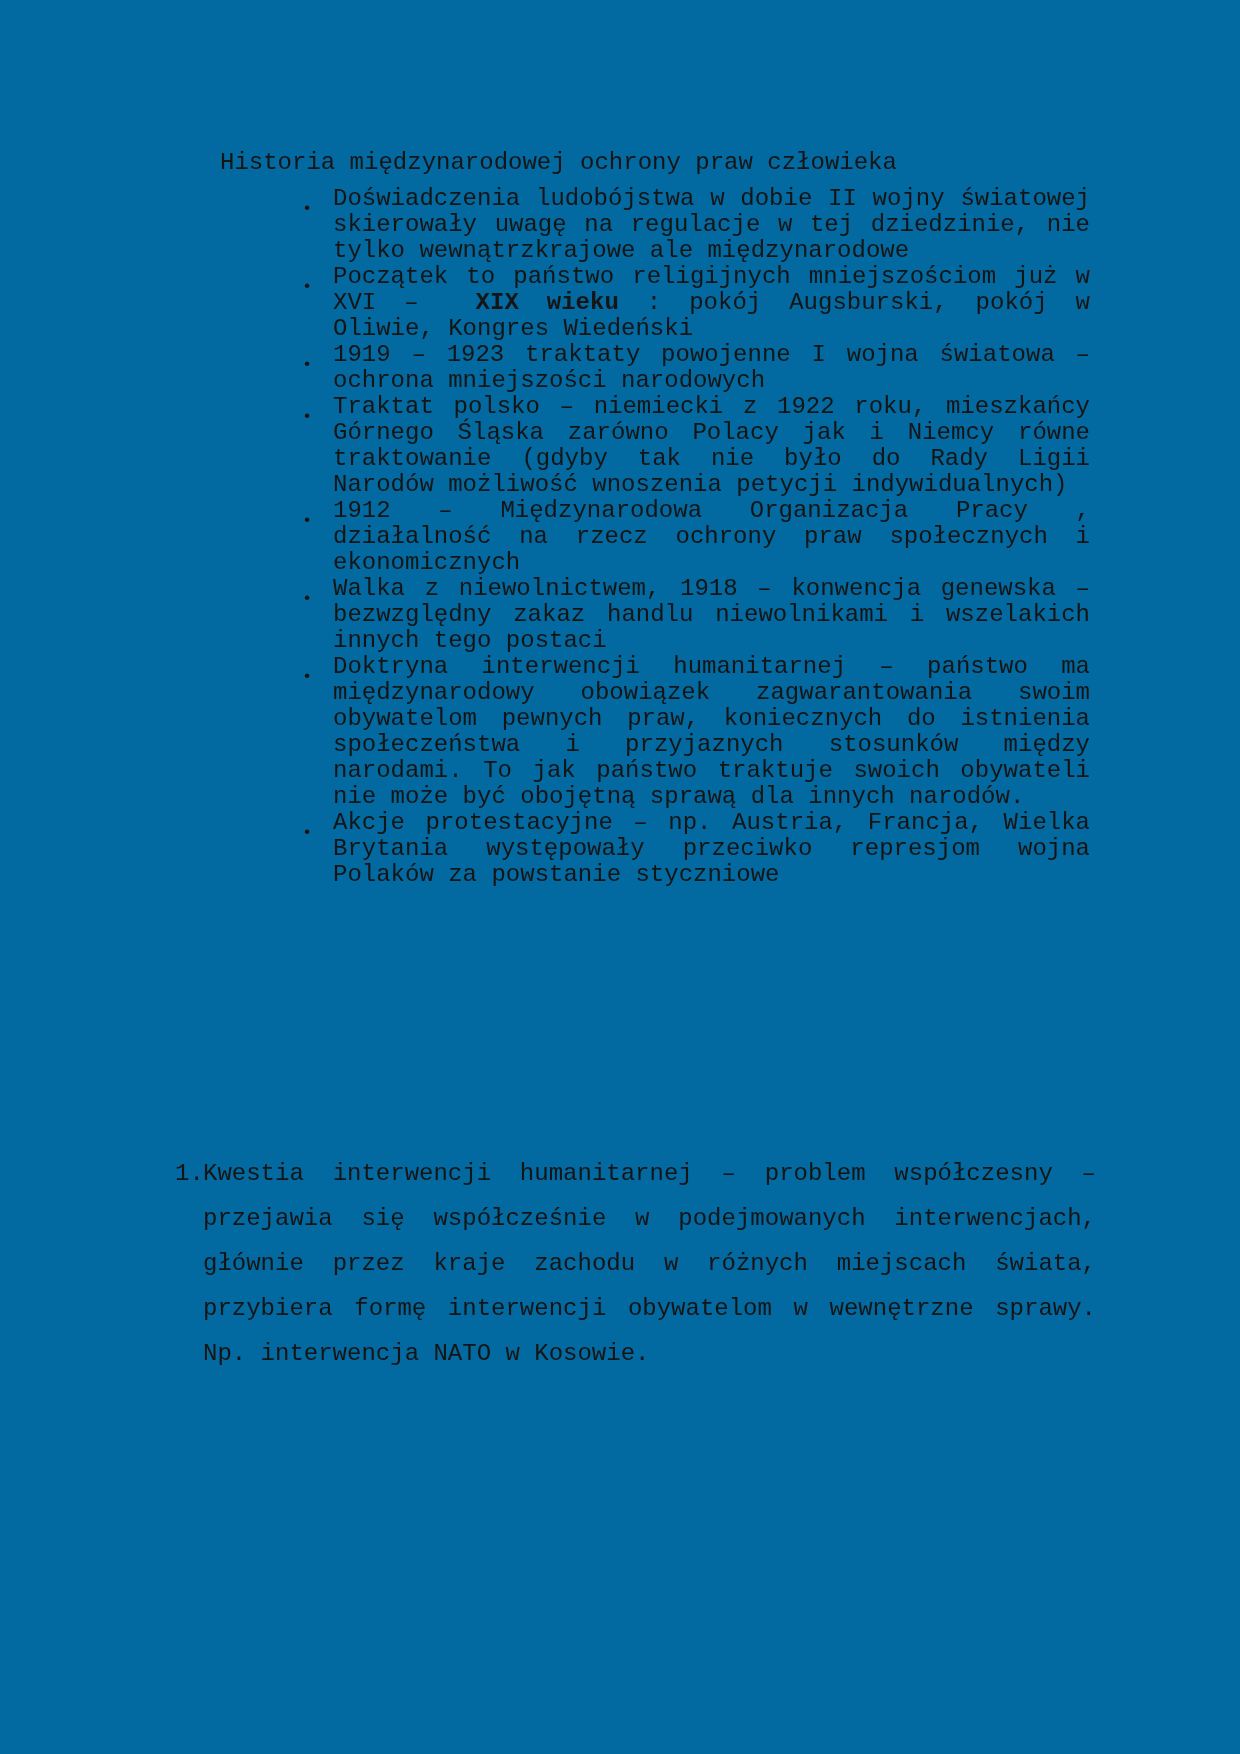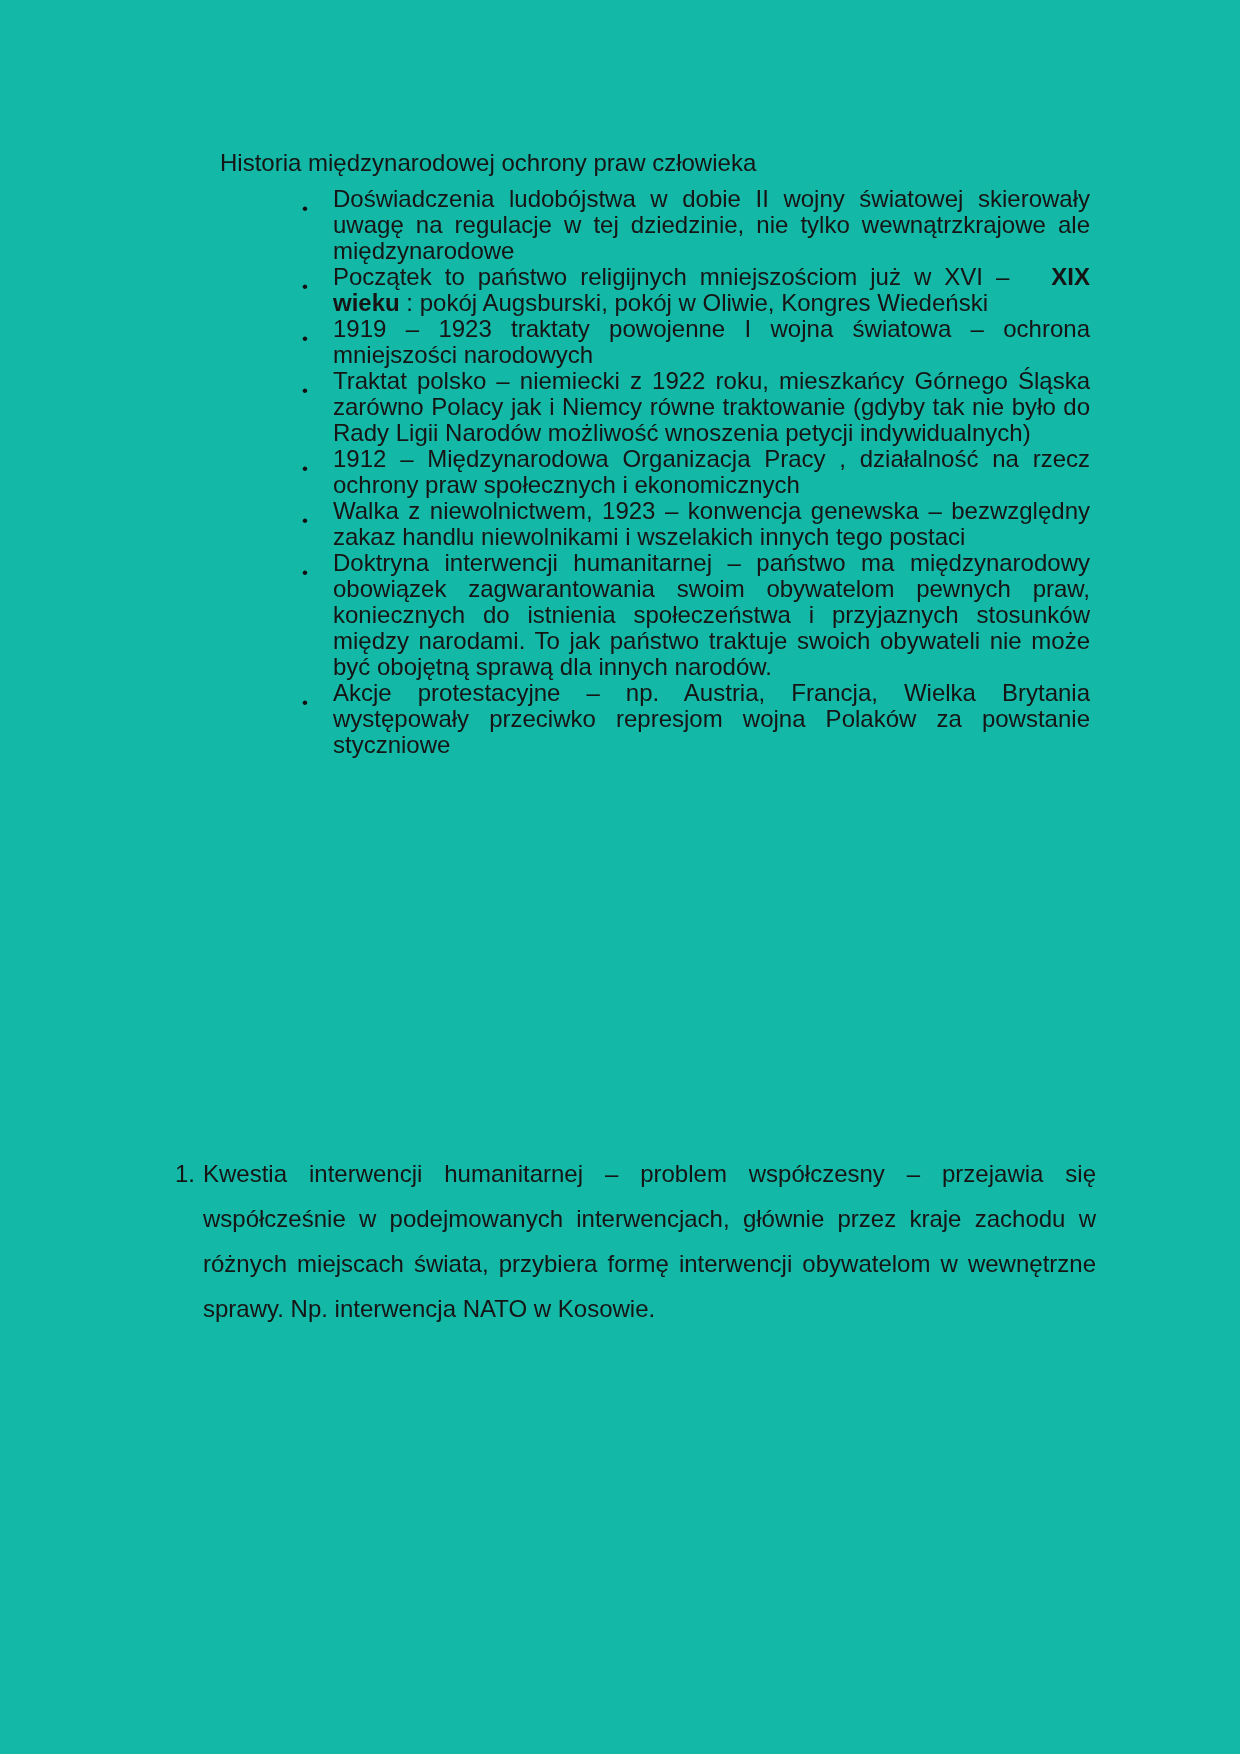--- a/index.html
+++ b/index.html
@@ -4,22 +4,22 @@
 <style>
   html, body {
     margin: 0;
     padding: 0;
     background: #ffffff;
   }
   .page {
     position: relative;
     width: 1240px;
     height: 1754px;
-    background: #14b8a6;
-    font-family: Liberation Sans, sans-serif;
+    background: #0369a1;
+    font-family: Liberation Mono, monospace;
     color: #151515;
     overflow: hidden;
   }
   .doc-title {
     position: absolute;
     left: 220px;
     top: 140px;
     font-size: 24px;
     line-height: 45px;
     white-space: nowrap;
@@ -96,21 +96,21 @@
       <div class="b-item">
         <span class="b-marker">•</span>
         <div class="b-text"><span>Traktat polsko – niemiecki z 1922 roku, mieszkańcy Górnego Śląska zarówno Polacy jak i Niemcy równe traktowanie (gdyby tak nie było do Rady Ligii Narodów możliwość wnoszenia petycji indywidualnych)</span></div>
       </div>
       <div class="b-item">
         <span class="b-marker">•</span>
         <div class="b-text"><span>1912 – Międzynarodowa Organizacja Pracy , działalność na rzecz ochrony praw społecznych i ekonomicznych</span></div>
       </div>
       <div class="b-item">
         <span class="b-marker">•</span>
-        <div class="b-text"><span>Walka z niewolnictwem, 1923 – konwencja genewska – bezwzględny zakaz handlu niewolnikami i wszelakich innych tego postaci</span></div>
+        <div class="b-text"><span>Walka z niewolnictwem, 1918 – konwencja genewska – bezwzględny zakaz handlu niewolnikami i wszelakich innych tego postaci</span></div>
       </div>
       <div class="b-item">
         <span class="b-marker">•</span>
         <div class="b-text"><span>Doktryna interwencji humanitarnej – państwo ma międzynarodowy obowiązek zagwarantowania swoim obywatelom pewnych praw, koniecznych do istnienia społeczeństwa i przyjaznych stosunków między narodami. To jak państwo traktuje swoich obywateli nie może być obojętną sprawą dla innych narodów.</span></div>
       </div>
       <div class="b-item">
         <span class="b-marker">•</span>
         <div class="b-text"><span>Akcje protestacyjne – np. Austria, Francja, Wielka Brytania występowały przeciwko represjom wojna Polaków za powstanie styczniowe</span></div>
       </div>
     </div>

